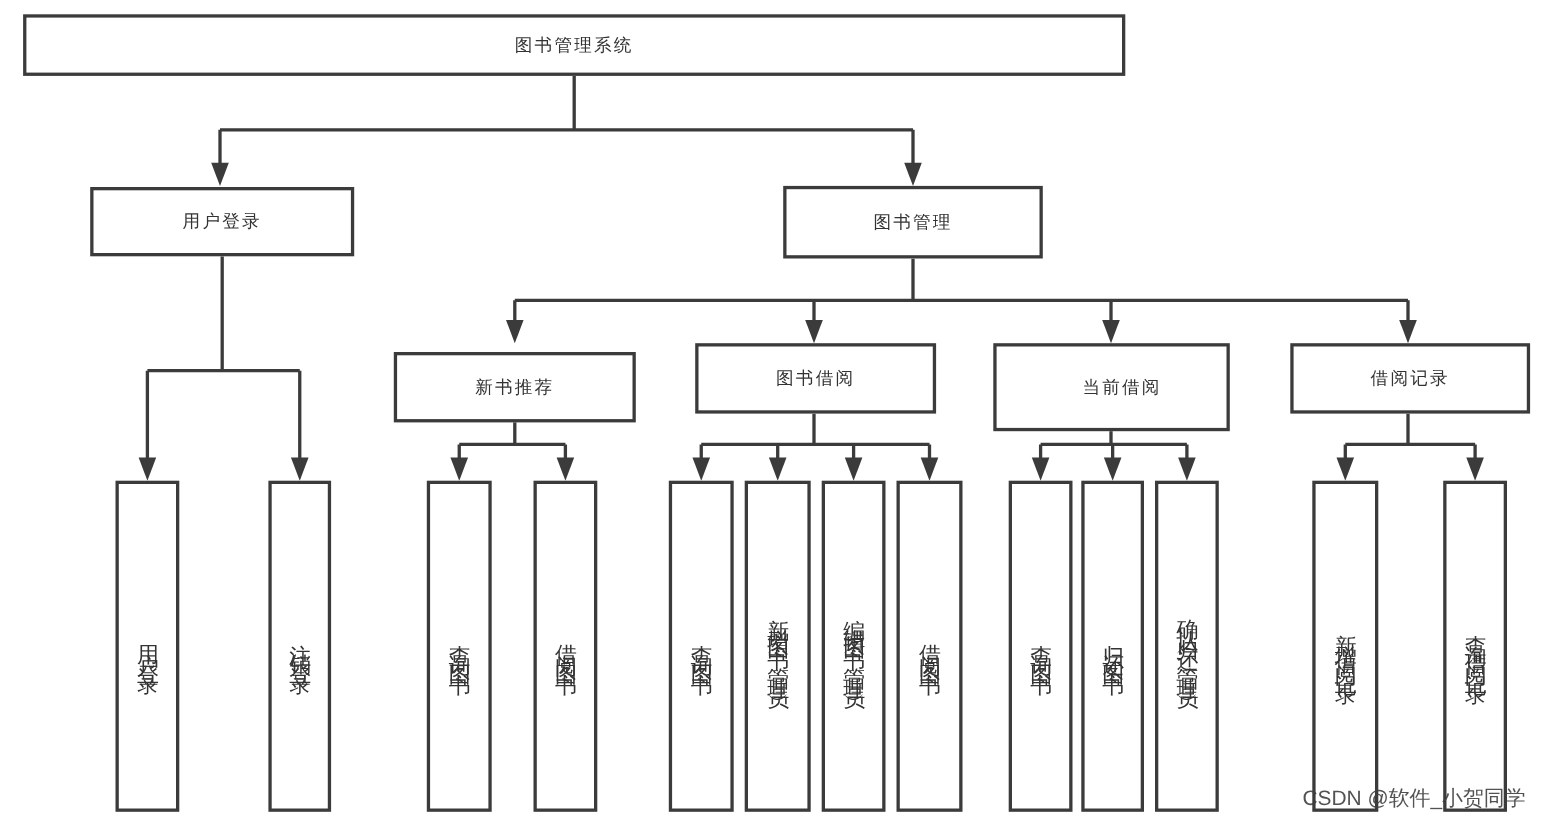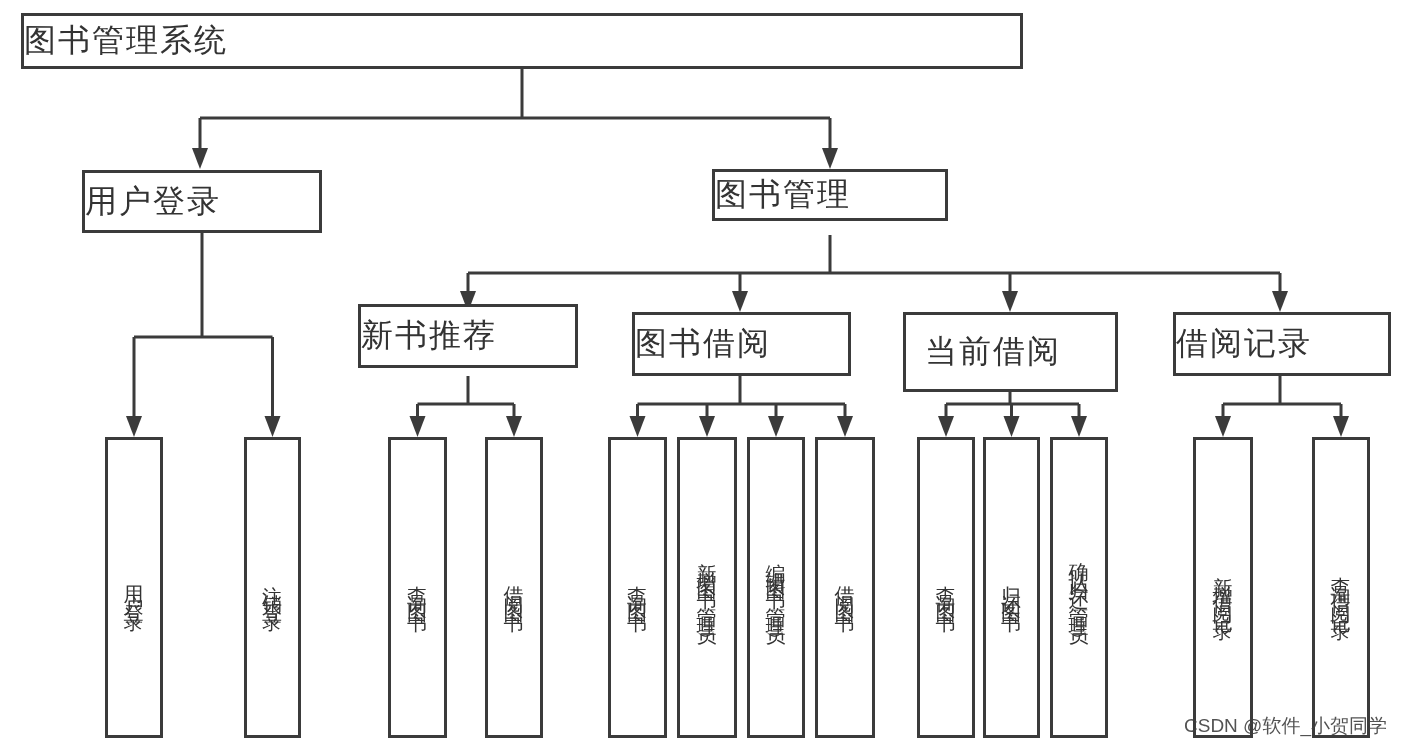--- a/index.html
+++ b/index.html
@@ -25,21 +25,22 @@
     fill: #3b3b3b;
     stroke: none;
   }
   .hbox {
     position: absolute;
     box-sizing: border-box;
     border: 3px solid #3b3b3b;
     background: #ffffff;
     display: flex;
     align-items: center;
-    font-size: 32px;
+    justify-content: center;
+    font-size: 16px;
     letter-spacing: 2px;
     color: #333333;
   }
   .vbox {
     position: absolute;
     box-sizing: border-box;
     top: 437px;
     height: 301px;
     border: 3px solid #3b3b3b;
     background: #ffffff;
@@ -128,25 +129,25 @@
     <polygon points="1333,416 1349,416 1341,437"></polygon>
   </svg>
 
   <div class="hbox" style="left:21px; top:13px; width:1002px; height:56px;">
     <span>图书管理系统</span>
   </div>
 
   <div class="hbox" style="left:82px; top:170px; width:240px; height:63px;">
     <span>用户登录</span>
   </div>
-  <div class="hbox" style="left:712px; top:169px; width:236px; height:52px;">
+  <div class="hbox" style="left:712px; top:169px; width:236px; height:66px;">
     <span>图书管理</span>
   </div>
 
-  <div class="hbox" style="left:358px; top:304px; width:220px; height:64px;">
+  <div class="hbox" style="left:358px; top:320px; width:220px; height:64px;">
     <span>新书推荐</span>
   </div>
   <div class="hbox" style="left:632px; top:312px; width:219px; height:64px;">
     <span>图书借阅</span>
   </div>
   <div class="hbox" style="left:903px; top:312px; width:215px; height:80px;padding-left:19px;">
     <span>当前借阅</span>
   </div>
   <div class="hbox" style="left:1173px; top:312px; width:218px; height:64px;">
     <span>借阅记录</span>

